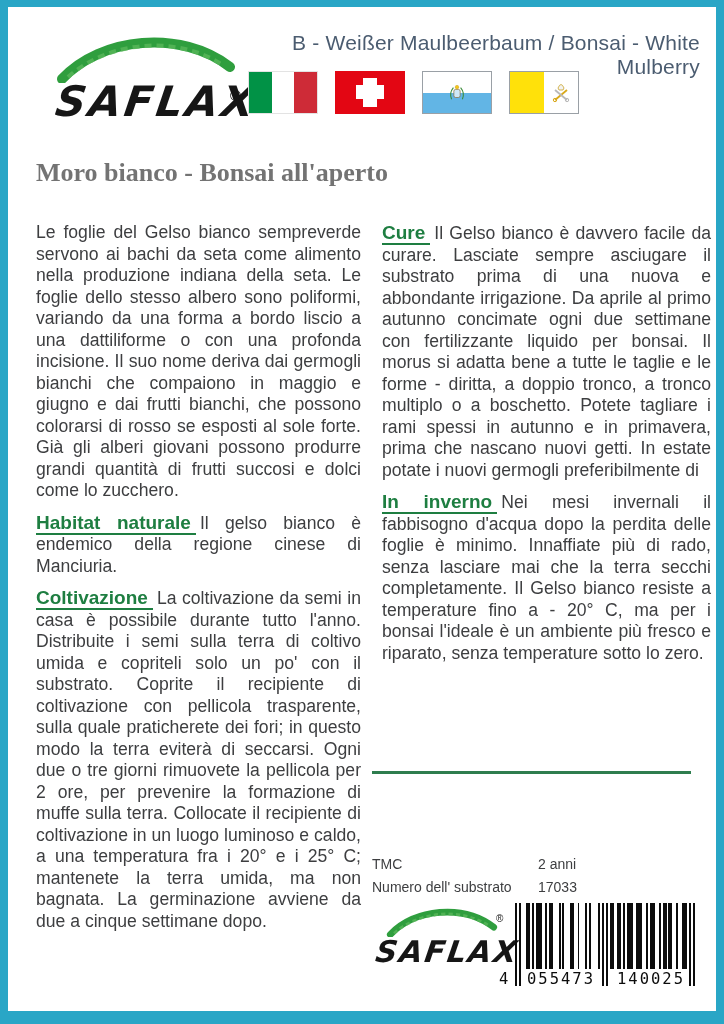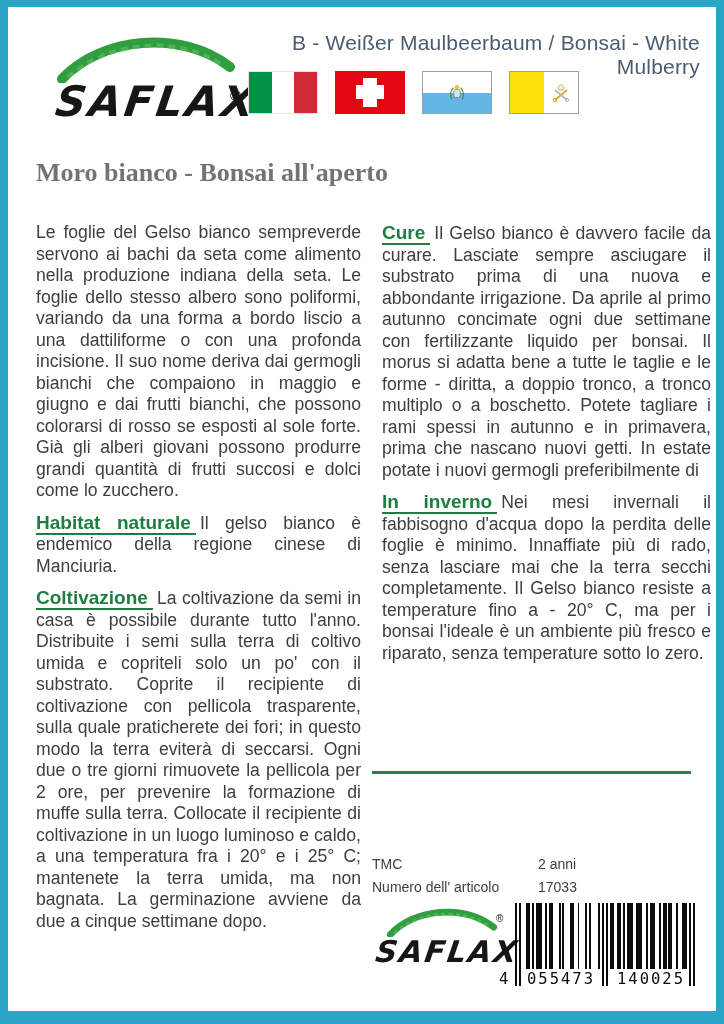--- a/index.html
+++ b/index.html
@@ -148,21 +148,21 @@
   </div>
 
   <div class="divider"></div>
 
   <div class="info">
     <div class="row">
       <span class="lbl">TMC</span>
       <span class="val">2 anni</span>
     </div>
     <div class="row">
-      <span class="lbl">Numero dell' articolo</span>
+      <span class="lbl">Numero dell' substrato</span>
       <span class="val">17033</span>
     </div>
   </div>
 
   <div class="logo-bottom">
     <svg width="112" height="32" viewBox="0 0 180 52" aria-hidden="true">
       <path d="M6,48 C45,6 125,-2 174,36" stroke="#2f9e3e" stroke-width="11" fill="none" stroke-linecap="round"></path>
       <path d="M12,46 C52,10 122,3 168,35" stroke="#5cb85c" stroke-width="4.5" fill="none" stroke-dasharray="7 5" opacity="0.75"></path>
     </svg>
     <div class="brand-name">SAFLAX</div>

